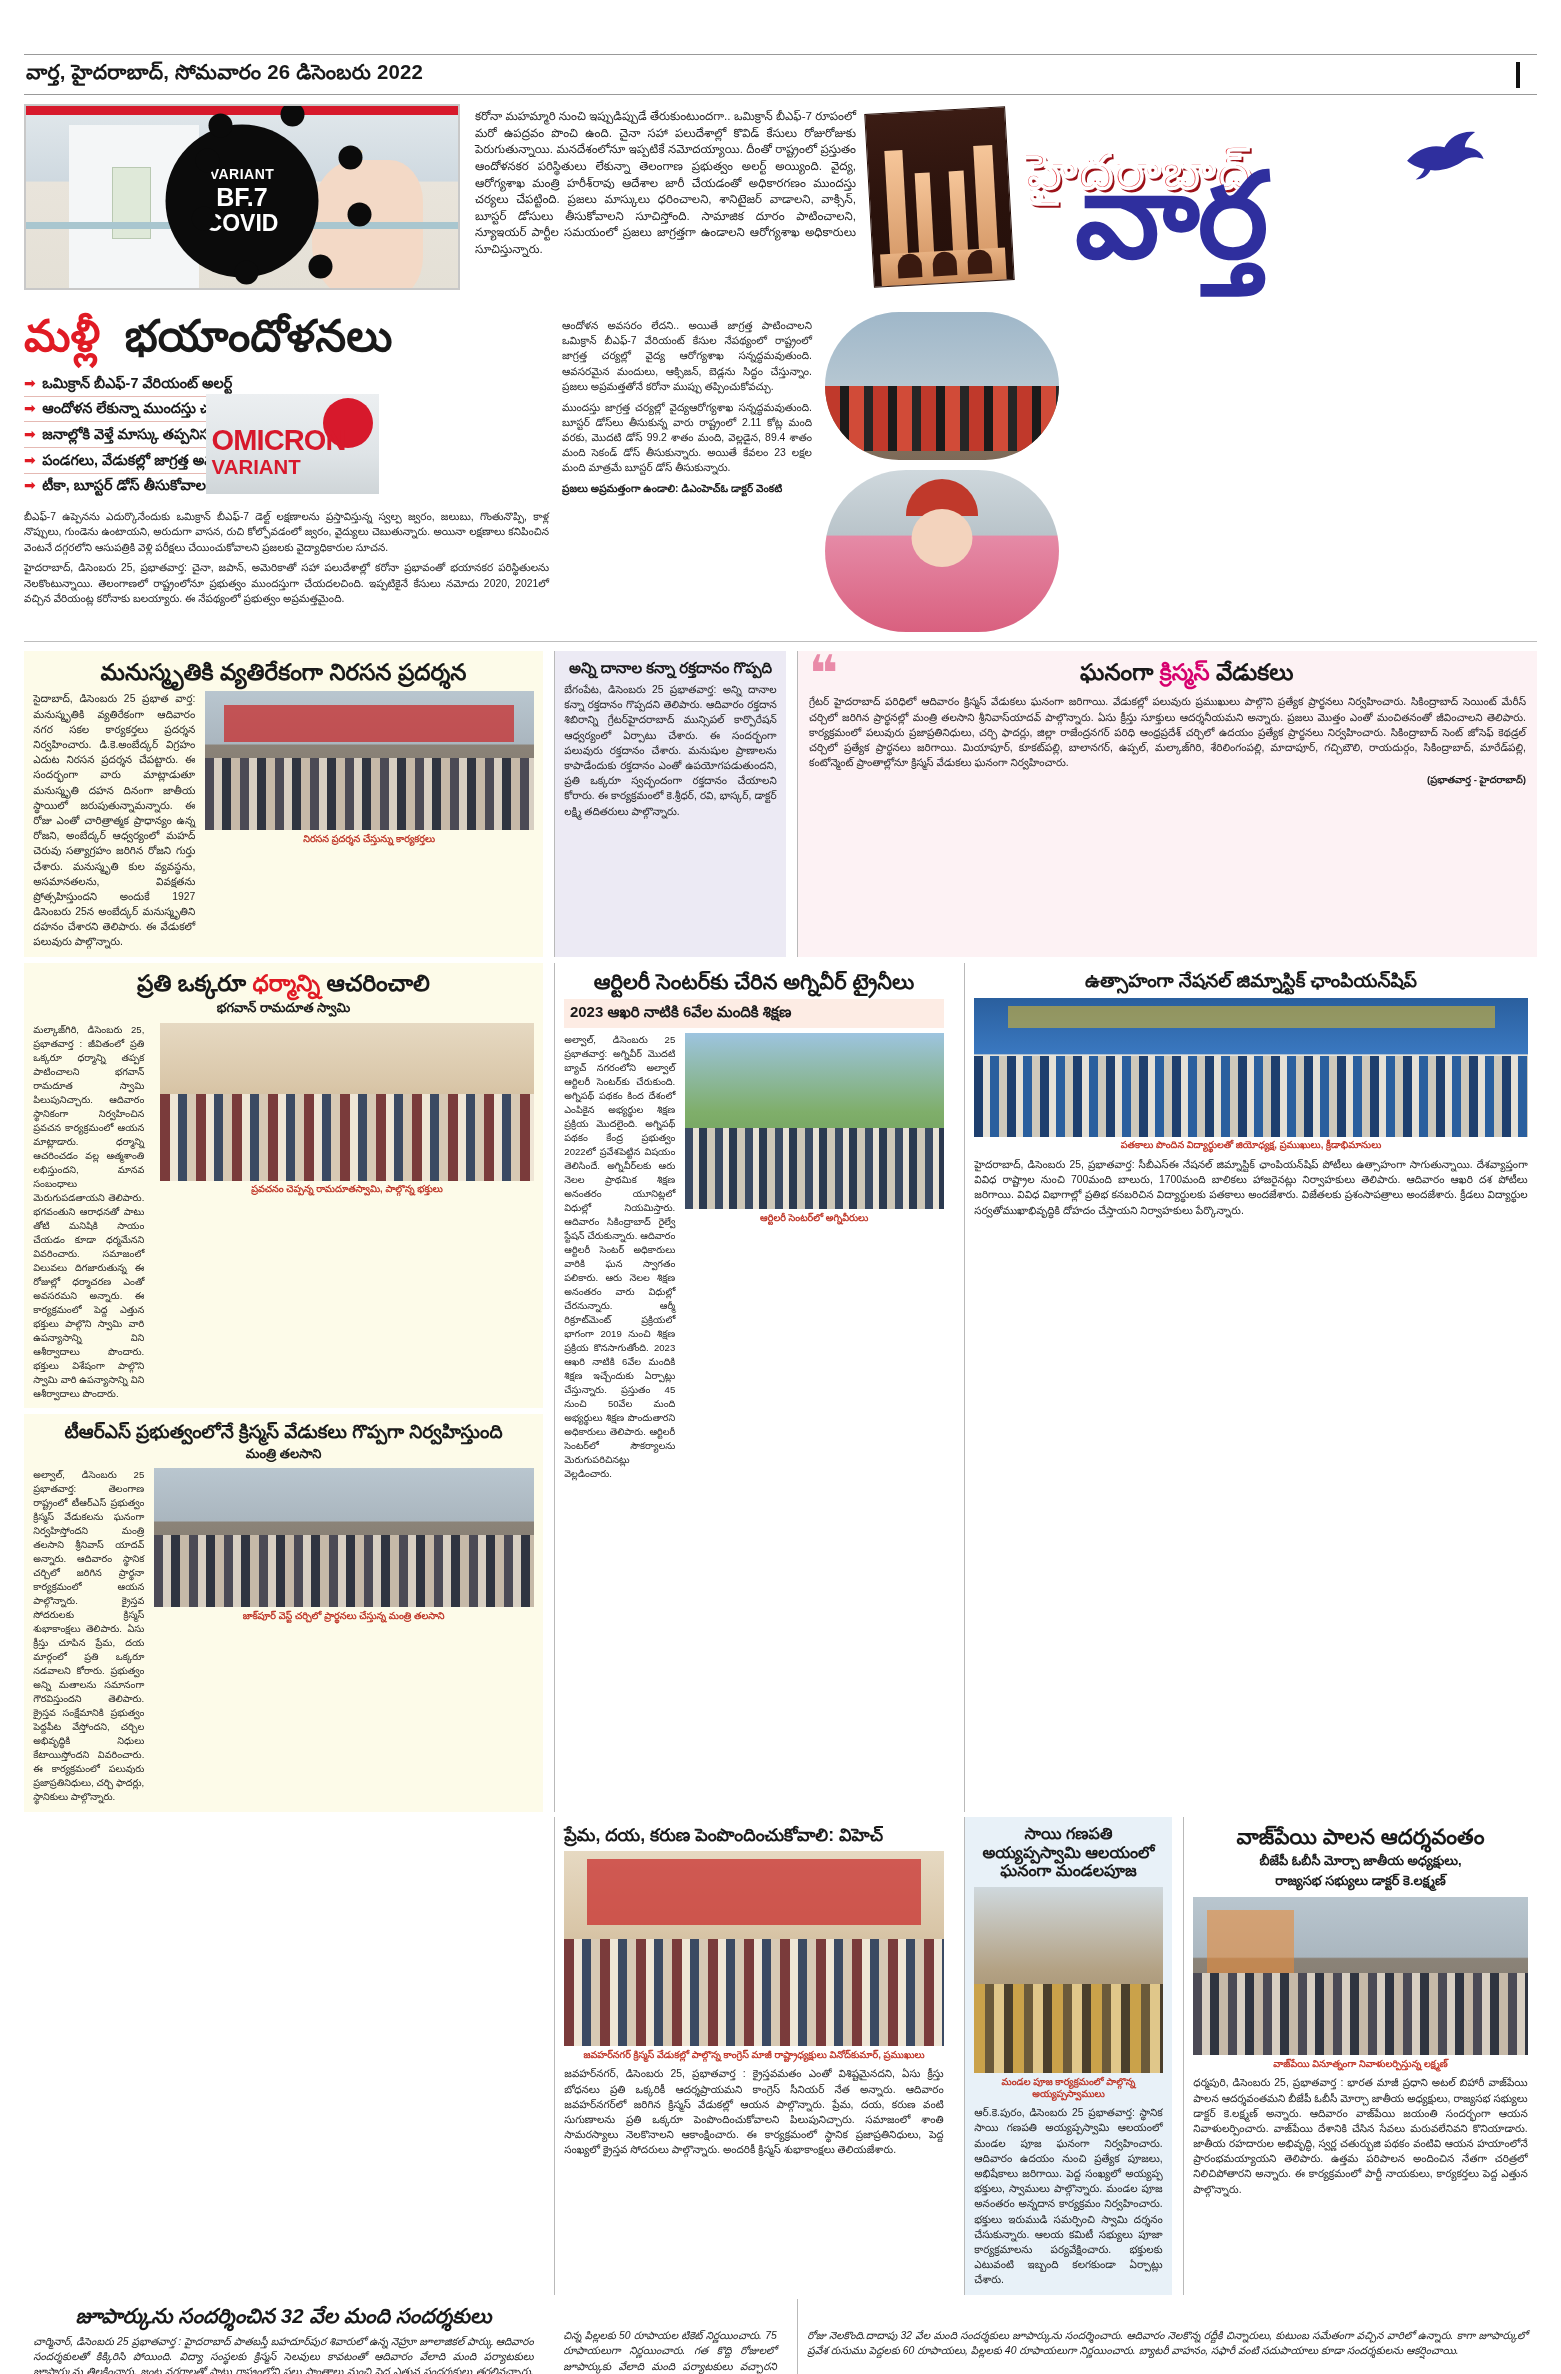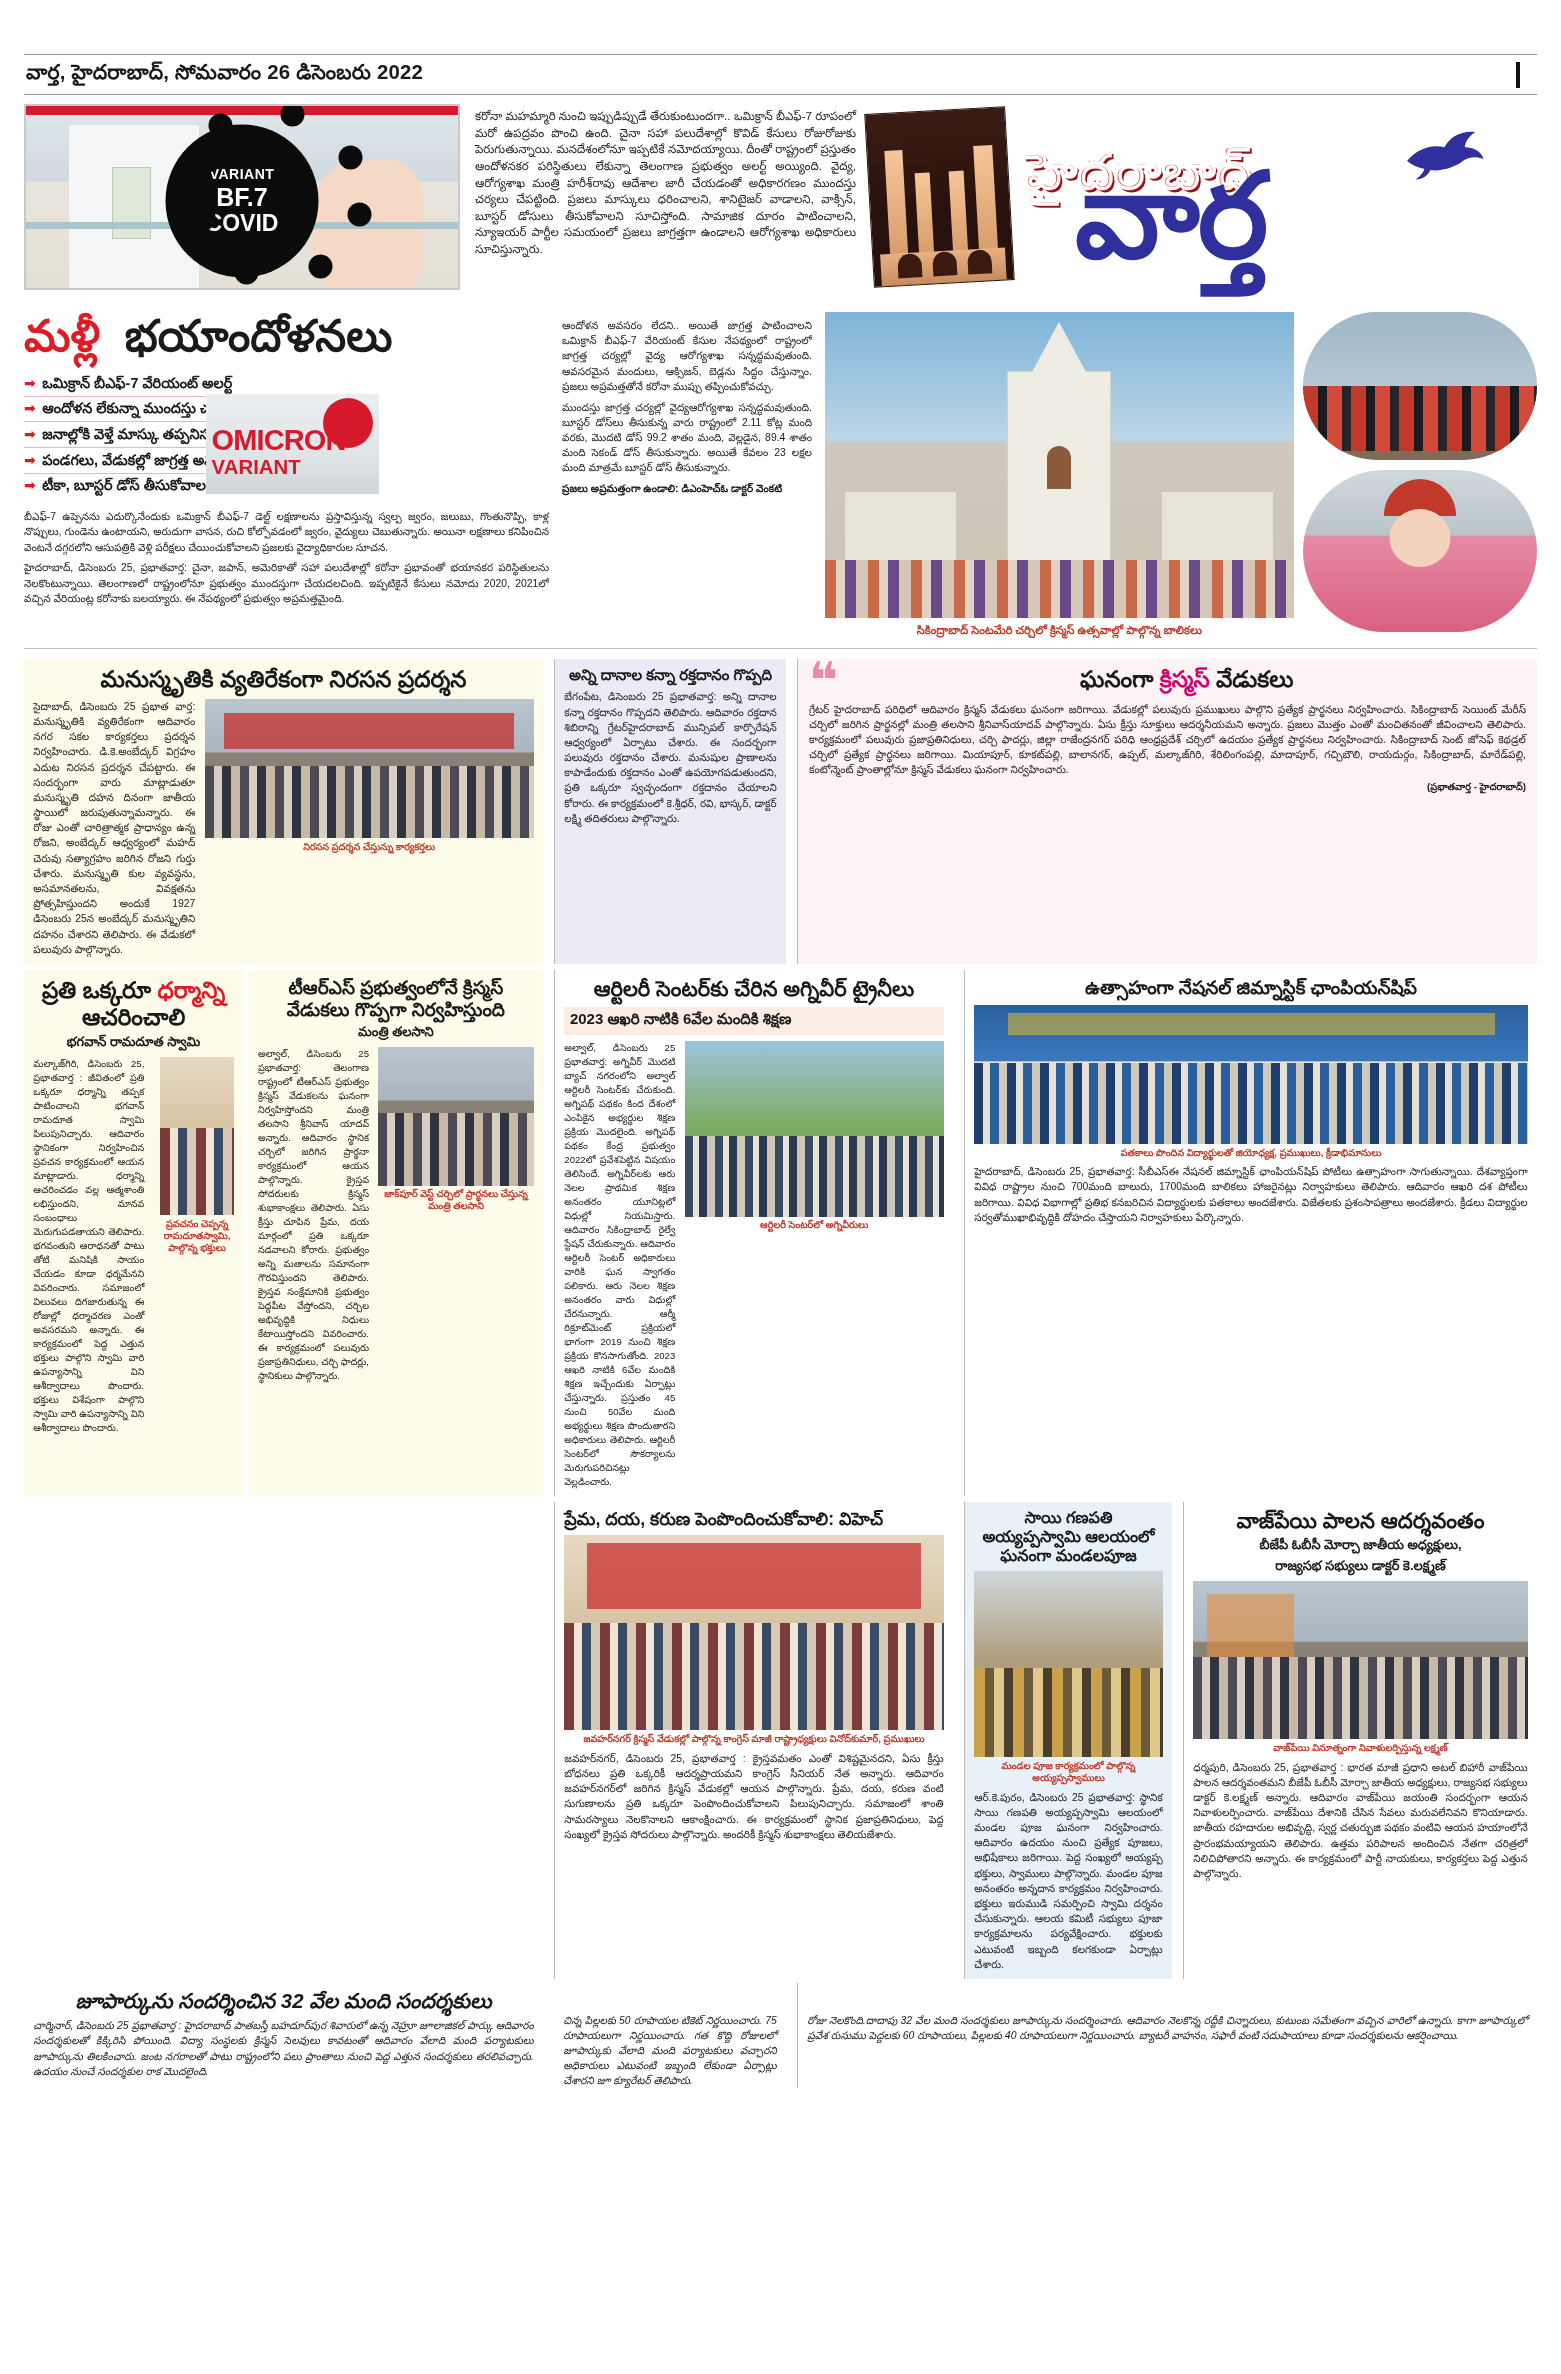--- a/index.html
+++ b/index.html
@@ -250,31 +250,20 @@
     </div>
 
     <div class="lead-mid">
       <div class="body-txt">ఆందోళన అవసరం లేదని.. అయితే జాగ్రత్త పాటించాలని ఒమిక్రాన్ బీఎఫ్-7 వేరియంట్ కేసుల నేపథ్యంలో రాష్ట్రంలో జాగ్రత్త చర్యల్లో వైద్య ఆరోగ్యశాఖ సన్నద్ధమవుతుంది. ఆవసరమైన మందులు, ఆక్సిజన్, బెడ్లను సిద్ధం చేస్తున్నాం. ప్రజలు అప్రమత్తతోనే కరోనా ముప్పు తప్పించుకోవచ్చు.</div>
       <div class="body-txt">ముందస్తు జాగ్రత్త చర్యల్లో వైద్యఆరోగ్యశాఖ సన్నద్ధమవుతుంది. బూస్టర్ డోస్‌లు తీసుకున్న వారు రాష్ట్రంలో 2.11 కోట్ల మంది వరకు, మొదటి డోస్ 99.2 శాతం మంది, వెల్లడైన, 89.4 శాతం మంది సెకండ్ డోస్ తీసుకున్నారు. అయితే కేవలం 23 లక్షల మంది మాత్రమే బూస్టర్ డోస్ తీసుకున్నారు.</div>
       <div class="body-txt" style="font-weight:bold">ప్రజలు అప్రమత్తంగా ఉండాలి: డిఎంహెచ్ఓ డాక్టర్ వెంకటి</div>
     </div>
 
     <div class="lead-right">
       <div style="display:flex;gap:9.3px;">
-        <div style="flex:1">
-          <div class="photo church">
-            <div class="wing wl"></div>
-              <div class="wing wr"></div>
-            <div class="spire">
-                <div class="win"></div>
-              </div>
-            <div class="crowd"></div>
-          </div>
-          <div class="cap">సికింద్రాబాద్ సెంటమేరి చర్చిలో క్రిస్మస్ ఉత్సవాల్లో పాల్గొన్న బాలికలు</div>
-        </div>
         <div class="rcol">
           <div class="santa">
               <div class="bikes"></div>
             </div>
           <div class="baby">
               <div class="hat"></div>
               <div class="face"></div>
             </div>
         </div>
       </div>
@@ -314,21 +303,21 @@
           <span>వేడుకలు</span>
         </div>
       </div>
       <div class="body-txt">గ్రేటర్ హైదరాబాద్ పరిధిలో ఆదివారం క్రిస్మస్ వేడుకలు ఘనంగా జరిగాయి. వేడుకల్లో పలువురు ప్రముఖులు పాల్గొని ప్రత్యేక ప్రార్థనలు నిర్వహించారు. సికింద్రాబాద్ సెయింట్ మేరీస్ చర్చిలో జరిగిన ప్రార్థనల్లో మంత్రి తలసాని శ్రీనివాస్‌యాదవ్ పాల్గొన్నారు. ఏసు క్రీస్తు సూక్తులు ఆదర్శనీయమని అన్నారు. ప్రజలు మొత్తం ఎంతో మంచితనంతో జీవించాలని తెలిపారు. కార్యక్రమంలో పలువురు ప్రజాప్రతినిధులు, చర్చి ఫాదర్లు, జిల్లా రాజేంద్రనగర్ పరిధి ఆంధ్రప్రదేశ్ చర్చిలో ఉదయం ప్రత్యేక ప్రార్థనలు నిర్వహించారు. సికింద్రాబాద్ సెంట్ జోసెఫ్ కెథడ్రల్ చర్చిలో ప్రత్యేక ప్రార్థనలు జరిగాయి. మియాపూర్, కూకట్‌పల్లి, బాలానగర్, ఉప్పల్, మల్కాజ్‌గిరి, శేరిలింగంపల్లి, మాదాపూర్, గచ్చిబౌలి, రాయదుర్గం, సికింద్రాబాద్, మారేడ్‌పల్లి, కంటోన్మెంట్ ప్రాంతాల్లోనూ క్రిస్మస్ వేడుకలు ఘనంగా నిర్వహించారు.</div>
       <div class="byline">(ప్రభాతవార్త - హైదరాబాద్)</div>
     </div>
   </div>
 
   <div class="grid" style="margin-top:5.6px;">
 
-    <div style="width:519px;display:flex;flex-direction:row;gap:5.6px;">
+    <div style="width:519px;display:flex;flex-direction:column;gap:5.6px;">
 
       <div class="box tint-cream" style="padding:7.4px 9.3px;">
         <div class="h-main">
           <span>ప్రతి ఒక్కరూ</span>
           <span class="red">ధర్మాన్ని</span>
           <span>ఆచరించాలి</span>
         </div>
         <div class="h-sub">భగవాన్ రామదూత స్వామి</div>
         <div style="display:flex;gap:16px;margin-top:4.6px;">
           <div style="width:111px;">

